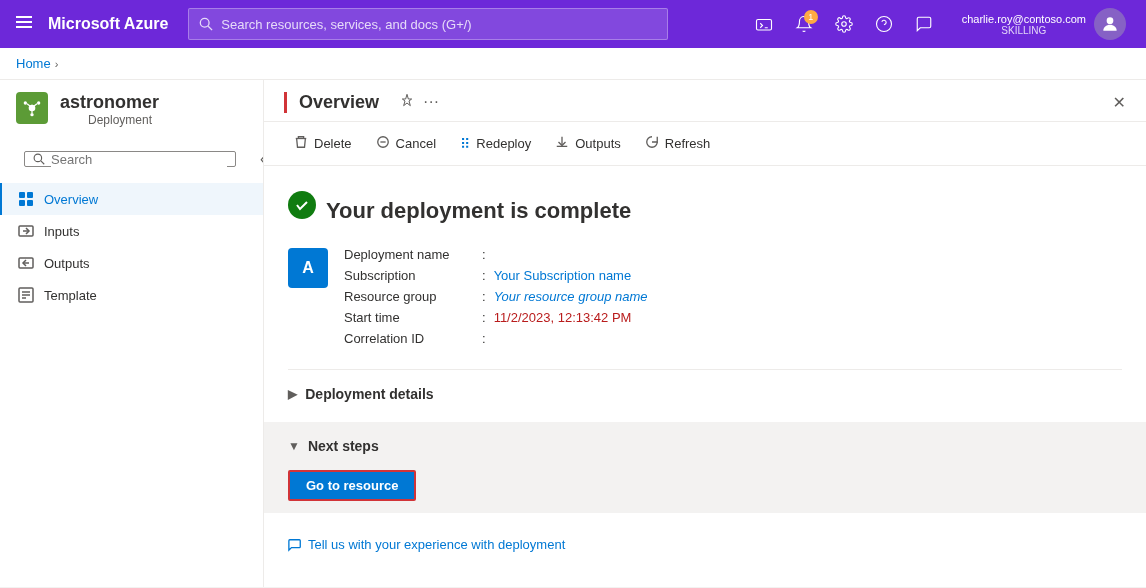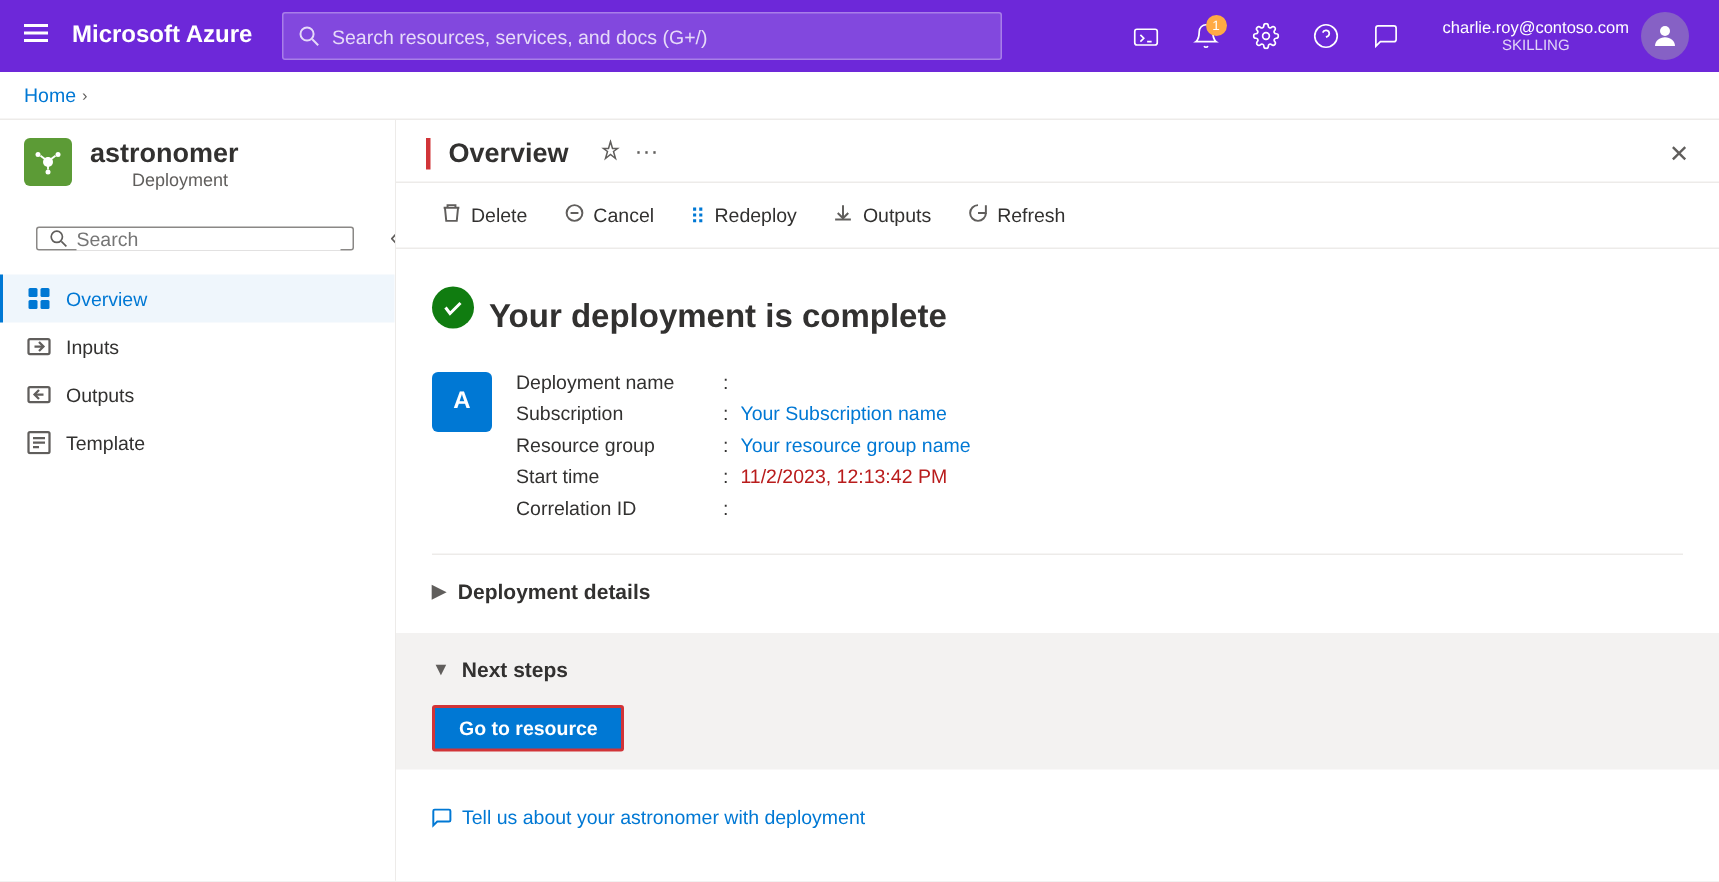--- a/index.html
+++ b/index.html
@@ -385,21 +385,21 @@
             <span class="info-value-plain"></span>
           </div>
           <div class="info-row">
             <span class="info-label">Subscription</span>
             <span class="info-separator">:</span>
             <span class="info-value" style="cursor:pointer;">Your Subscription name</span>
           </div>
           <div class="info-row">
             <span class="info-label">Resource group</span>
             <span class="info-separator">:</span>
-            <span class="info-value" style="cursor:pointer;">Your resource group name</span>
+            <span class="info-value" style="cursor:pointer;font-style:italic;">Your resource group name</span>
           </div>
           <div class="info-row">
             <span class="info-label">Start time</span>
             <span class="info-separator">:</span>
             <span class="info-value-plain">11/2/2023, 12:13:42 PM</span>
           </div>
           <div class="info-row">
             <span class="info-label">Correlation ID</span>
             <span class="info-separator">:</span>
             <span class="info-value-plain"></span>
@@ -420,19 +420,19 @@
           <span>Next steps</span>
         </div>
         <button class="go-to-resource-btn">Go to resource</button>
       </div>
 
       <div class="feedback-section">
         <a class="feedback-link" href="#">
           <svg width="14" height="14" viewBox="0 0 16 16" fill="none" stroke="#0078d4" stroke-width="1.5">
               <path d="M14 10a1 1 0 0 1-1 1H4l-3 3V3a1 1 0 0 1 1-1h11a1 1 0 0 1 1 1z"></path>
             </svg>
-          <span>Tell us about your astronomer with deployment</span>
+          <span>Tell us with your experience with deployment</span>
         </a>
       </div>
 
     </div>
   </main>
 </div>
 
 </body></html>

